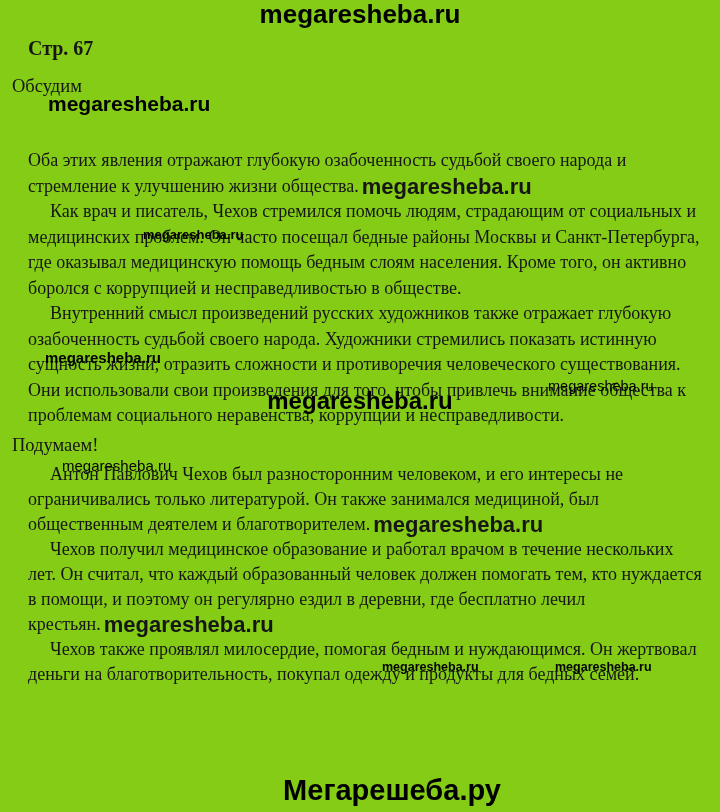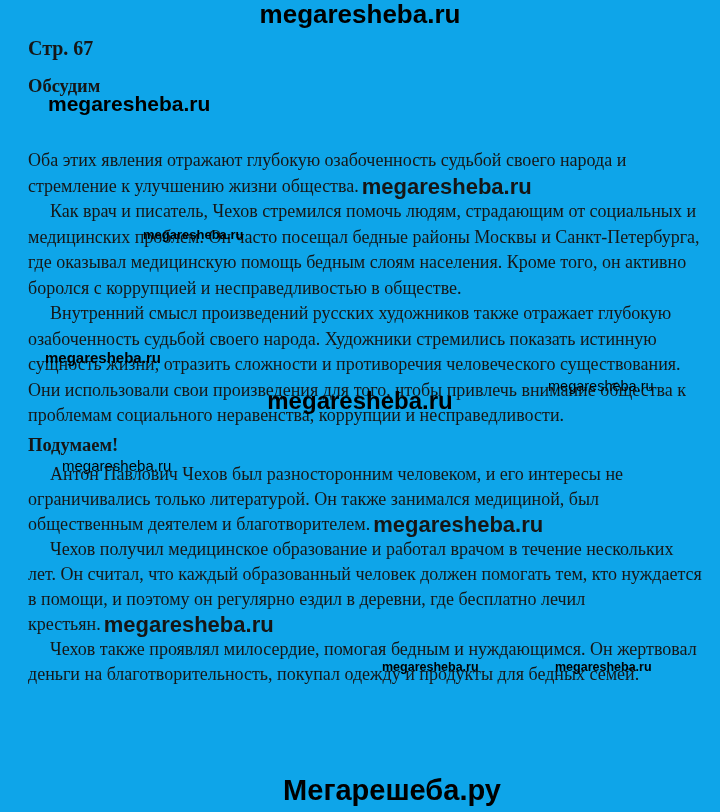--- a/index.html
+++ b/index.html
@@ -1,41 +1,41 @@
 <!DOCTYPE html>
 <html><head>
 <meta charset="utf-8">
 <style>
   html, body { margin: 0; padding: 0; background: #ffffff; }
   .page {
     position: relative;
     width: 720px;
     height: 812px;
-    background: #0ea5e9;
+    background: #84cc16;
     color: #161616;
     font-family: "Liberation Serif", serif;
     overflow: hidden;
   }
   .wm {
     font-family: "Liberation Sans", sans-serif;
     font-weight: bold;
     color: #000000;
     white-space: nowrap;
   }
   .wm-top {
     position: absolute; top: 1px; left: 0; width: 100%;
     text-align: center; font-size: 26px; line-height: 27px;
   }
   .page-label {
     position: absolute; left: 28px; top: 37px;
     font-weight: bold; font-size: 20px;
   }
   .section-heading {
-    position: absolute; left: 28px;
-    font-weight: bold; font-size: 18.5px;
+    position: absolute; left: 12px;
+    font-weight: normal; font-size: 18.5px;
   }
   #heading-discuss { top: 76px; }
   #heading-think { top: 435px; }
   .wm-after-discuss {
     position: absolute; left: 48px; top: 93px; font-size: 21px; line-height: 22px;
   }
   .body-block {
     position: absolute; left: 28px; width: 674px;
     font-size: 18px; line-height: 25.5px; text-align: left;
   }

